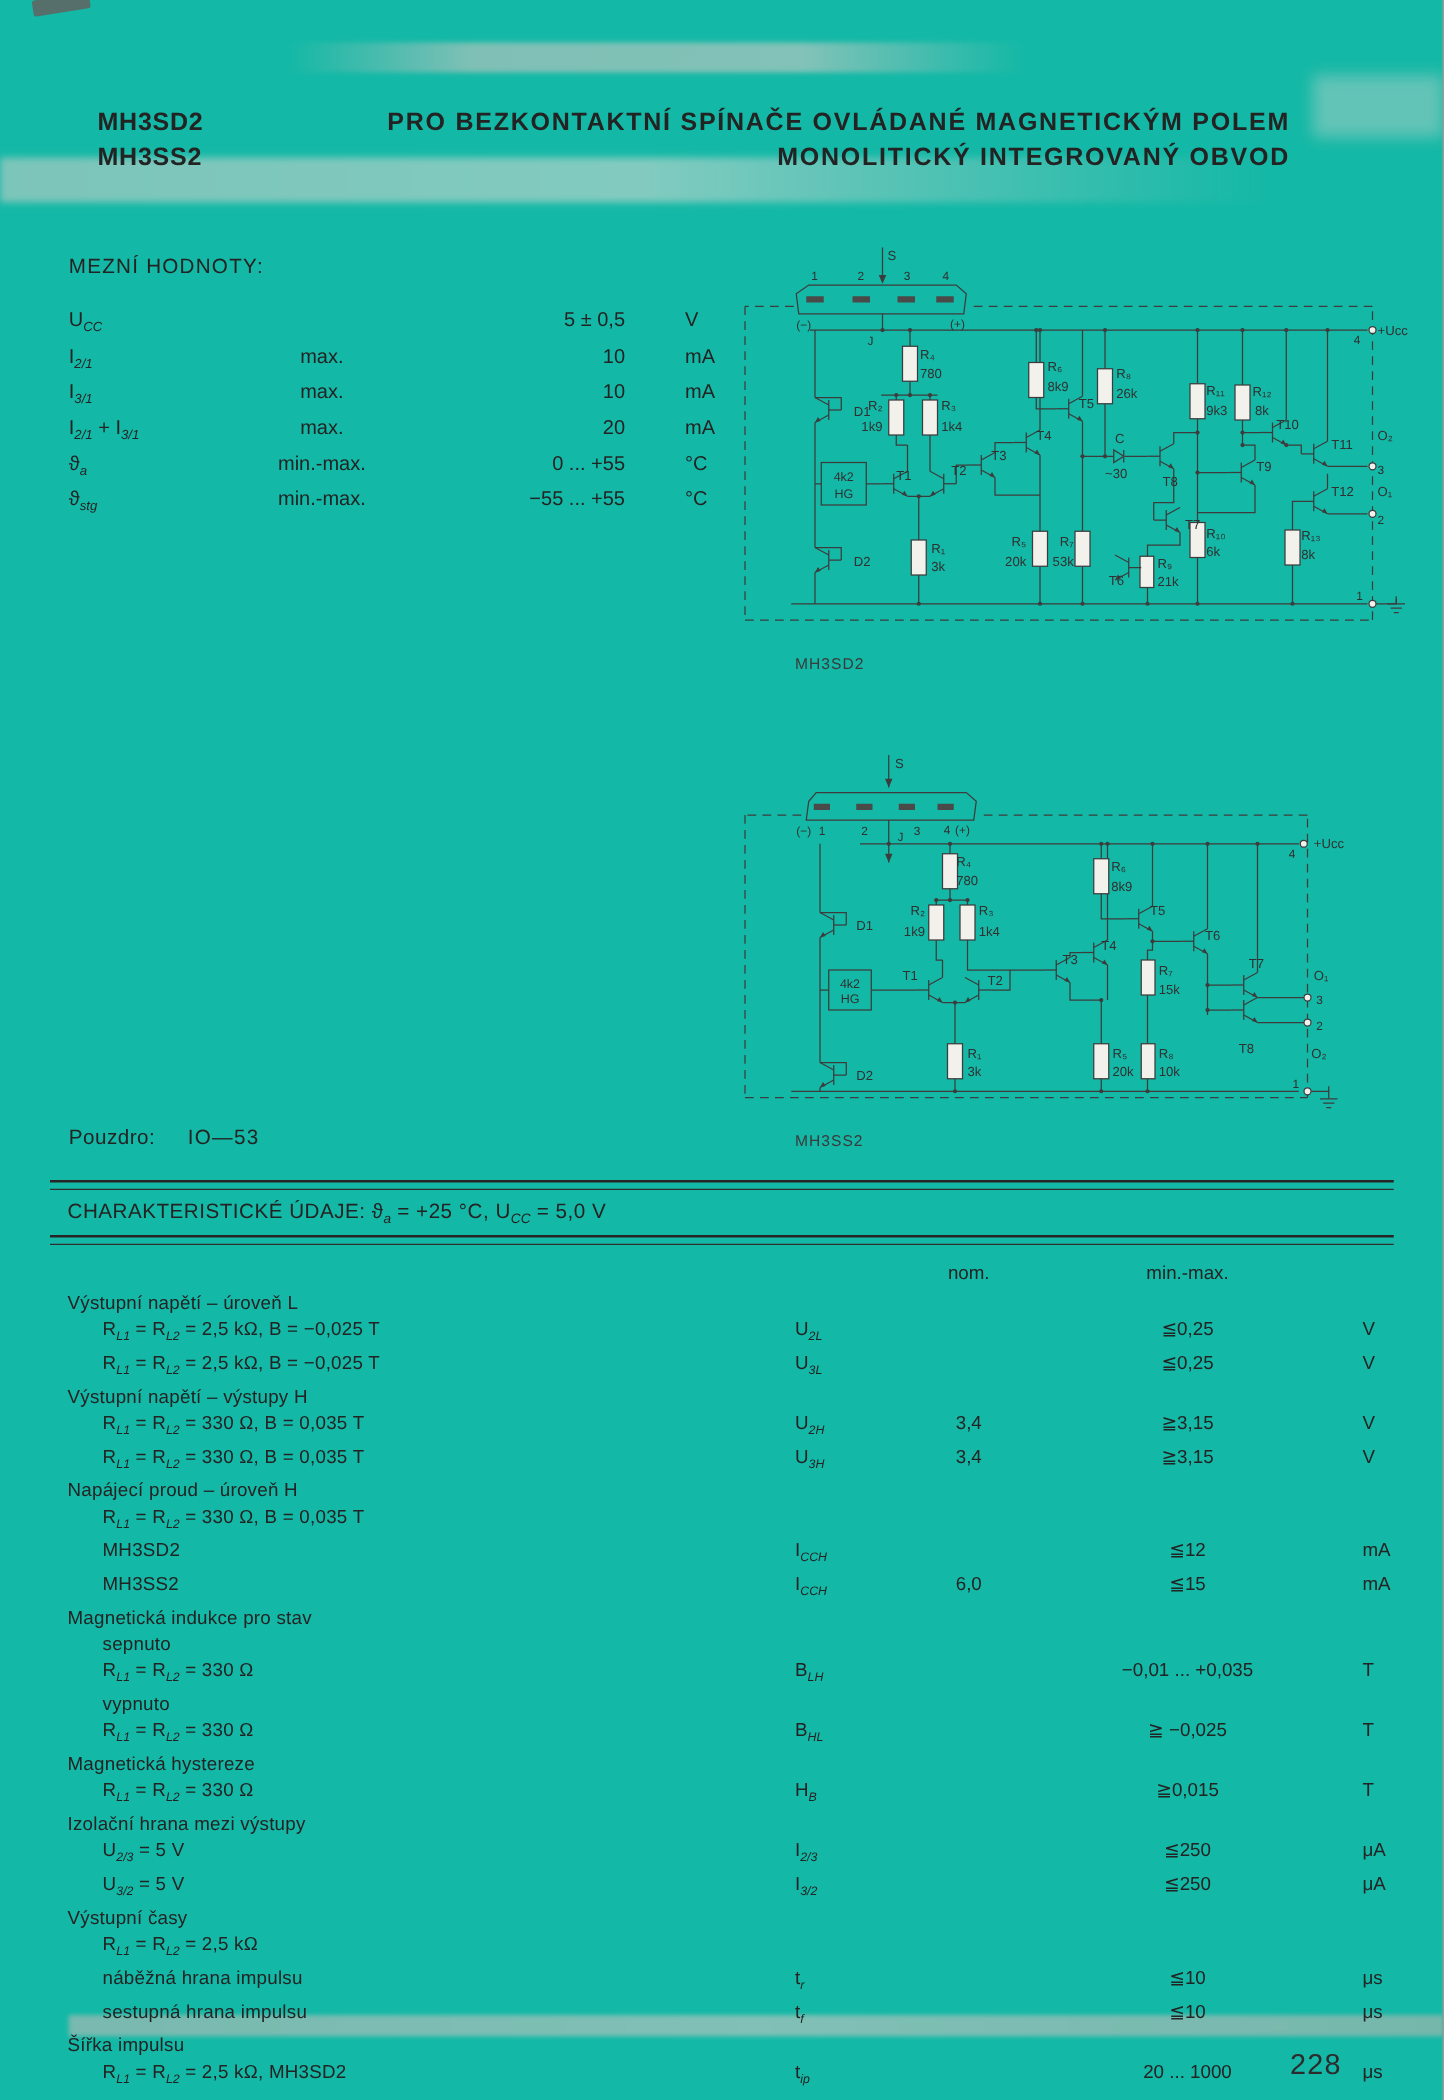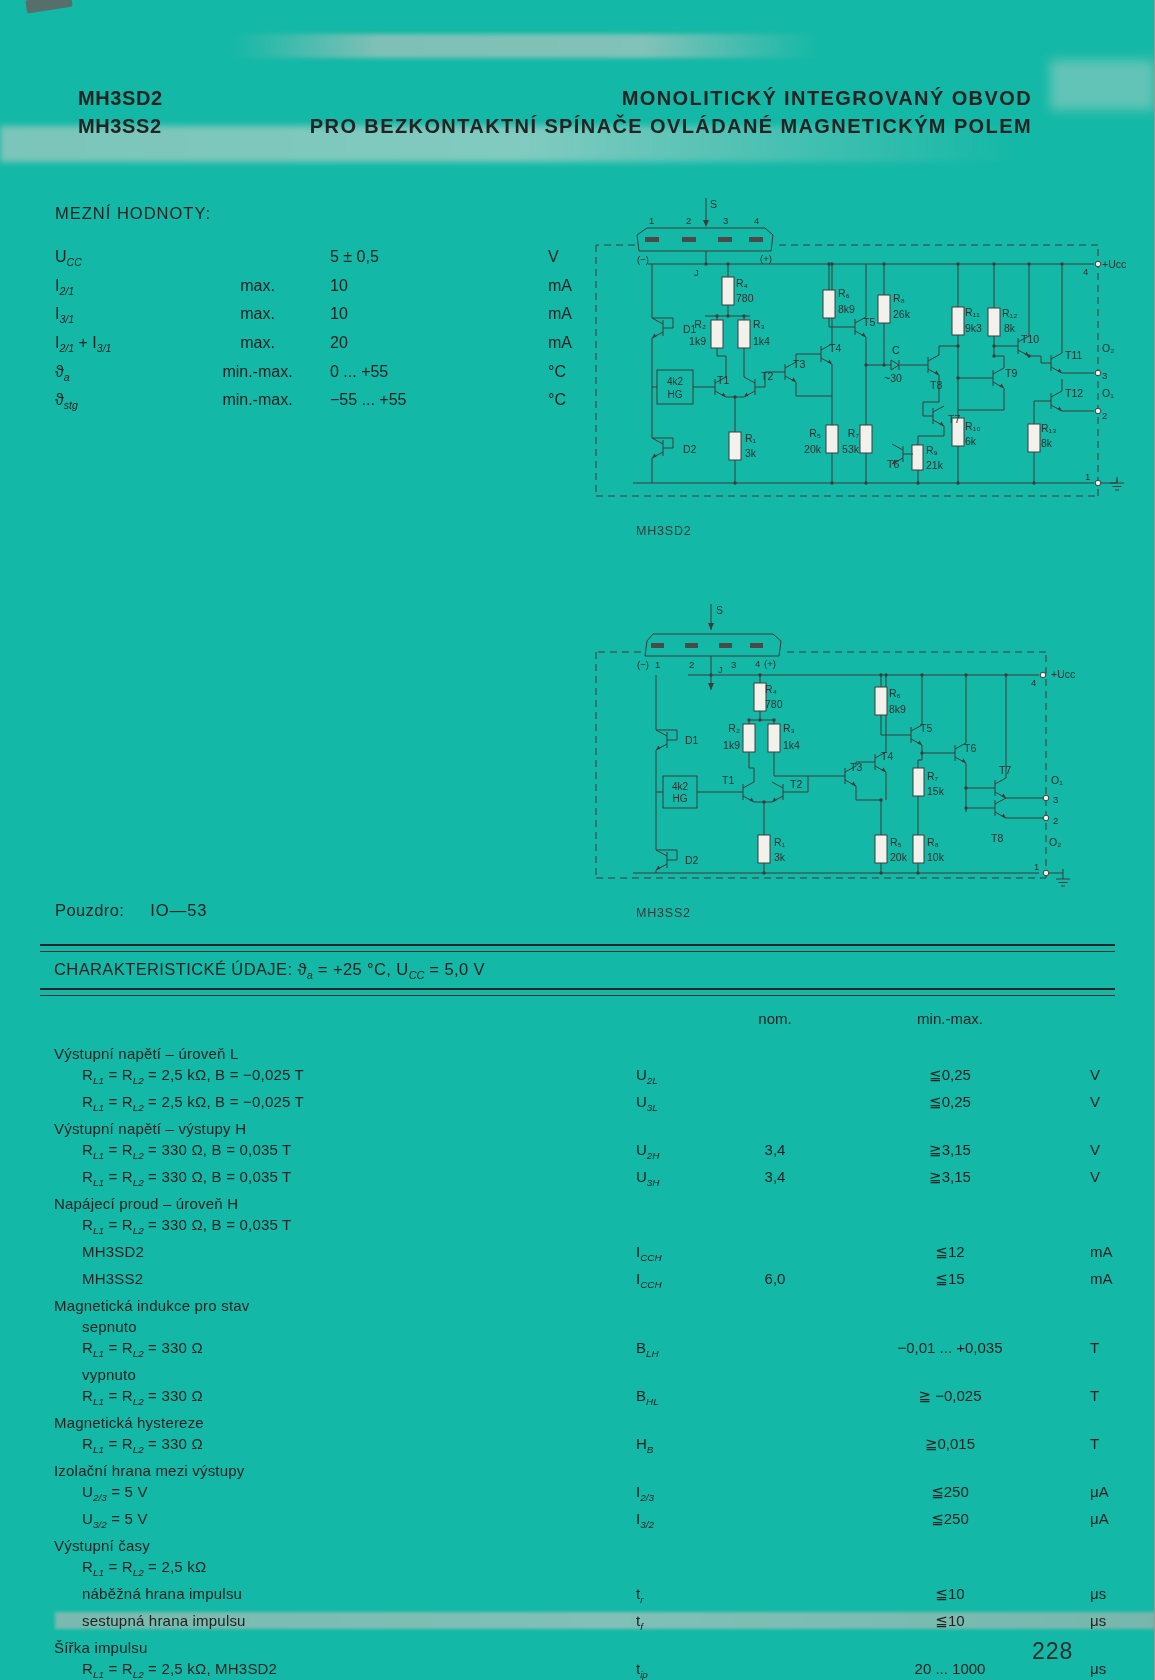--- a/index.html
+++ b/index.html
@@ -13,21 +13,21 @@
   .art-rightband{left:1050px;top:60px;width:105px;height:50px;background:#d8d6d1;opacity:.4;filter:blur(6px);}
   .art-bottomband{left:55px;top:1612px;width:1100px;height:17px;background:linear-gradient(90deg,#bcbab5,#c8c6c1 50%,#b8b6b1);opacity:.6;filter:blur(1.5px);}
   
   .hdr-parts{position:absolute;left:78px;top:84px;font-size:20px;font-weight:bold;line-height:28px;letter-spacing:.6px;}
   .hdr-title{position:absolute;right:122px;top:84px;text-align:right;font-size:20px;font-weight:bold;line-height:28px;letter-spacing:1.4px;}
   
   .limits-heading{position:absolute;left:55px;top:204px;font-size:16.5px;letter-spacing:1px;}
   .limits{position:absolute;left:55px;top:244px;width:560px;}
   .lrow{display:grid;grid-template-columns:130px 145px 170px 115px;height:28.6px;align-content:center;font-size:16px;}
   .lqual{text-align:center;}
-  .lval{text-align:left;}
+  .lval{text-align:right;}
   .lunit{padding-left:48px;}
   sub{font-size:.66em;font-style:italic;letter-spacing:0;}
   
   .diag{position:absolute;}
   .d1{left:593px;top:196px;}
   .d2{left:593px;top:600px;}
   .diag path,.diag line,.diag polygon,.diag circle,.diag rect{stroke:#3c3c3c;stroke-width:1;fill:none;}
   .diag .dash{stroke-dasharray:7 5;stroke-width:1;}
   .diag .fil{fill:#3c3c3c;stroke:none;}
   .diag .slot{fill:#4a4a48;stroke:none;}
@@ -41,21 +41,21 @@
   .cap{position:absolute;font-size:12.5px;letter-spacing:.8px;color:#3a3a3a;}
   .cap1{left:636px;top:524px;}
   .cap2{left:636px;top:906px;}
   .pouzdro{position:absolute;left:55px;top:901px;font-size:16.5px;letter-spacing:.4px;}
   .pouzdro .pv{margin-left:26px;letter-spacing:1px;}
   
   .chars{position:absolute;left:40px;top:944px;width:1075px;}
   .drule{height:5px;border-top:2.4px solid #262626;border-bottom:1.8px solid #2e2e2e;}
   .chead{padding:8px 0 7px 14px;font-size:16.5px;letter-spacing:.4px;}
   .crow{display:grid;grid-template-columns:555px 110px 140px 210px 60px;line-height:21px;font-size:15px;align-items:baseline;}
-  .colhead{margin:12px 0 14px 0;font-size:15px;}
+  .colhead{margin:12px 0 3px 0;font-size:15px;}
   .c-label{padding-left:14px;letter-spacing:.2px;}
   .crow.indent .c-label{padding-left:42px;}
   .c-sym{padding-left:5px;margin-left:36px;}
   .c-nom{text-align:center;}
   .c-mm{text-align:center;}
   .c-unit{padding-left:35px;}
   .pagenum{position:absolute;left:1032px;top:1638px;font-size:23px;letter-spacing:1px;color:#2c2c2c;}
 </style>
 </head>
 <body>
@@ -66,22 +66,22 @@
   <div class="art art-topband"></div>
   <div class="art art-headband"></div>
   <div class="art art-rightband"></div>
   <div class="art art-bottomband"></div>
 
   <div class="hdr-parts">
     <div>MH3SD2</div>
     <div>MH3SS2</div>
   </div>
   <div class="hdr-title">
+    <div>PRO BEZKONTAKTNÍ SPÍNAČE OVLÁDANÉ MAGNETICKÝM POLEM</div>
     <div>MONOLITICKÝ INTEGROVANÝ OBVOD</div>
-    <div>PRO BEZKONTAKTNÍ SPÍNAČE OVLÁDANÉ MAGNETICKÝM POLEM</div>
   </div>
 
   <div class="limits-heading">MEZNÍ HODNOTY:</div>
   <div class="limits">
 
       <div class="lrow">
         <span class="lsym">U<sub>CC</sub></span>
         <span class="lqual"></span>
         <span class="lval">5 ± 0,5</span>
         <span class="lunit">V</span>

